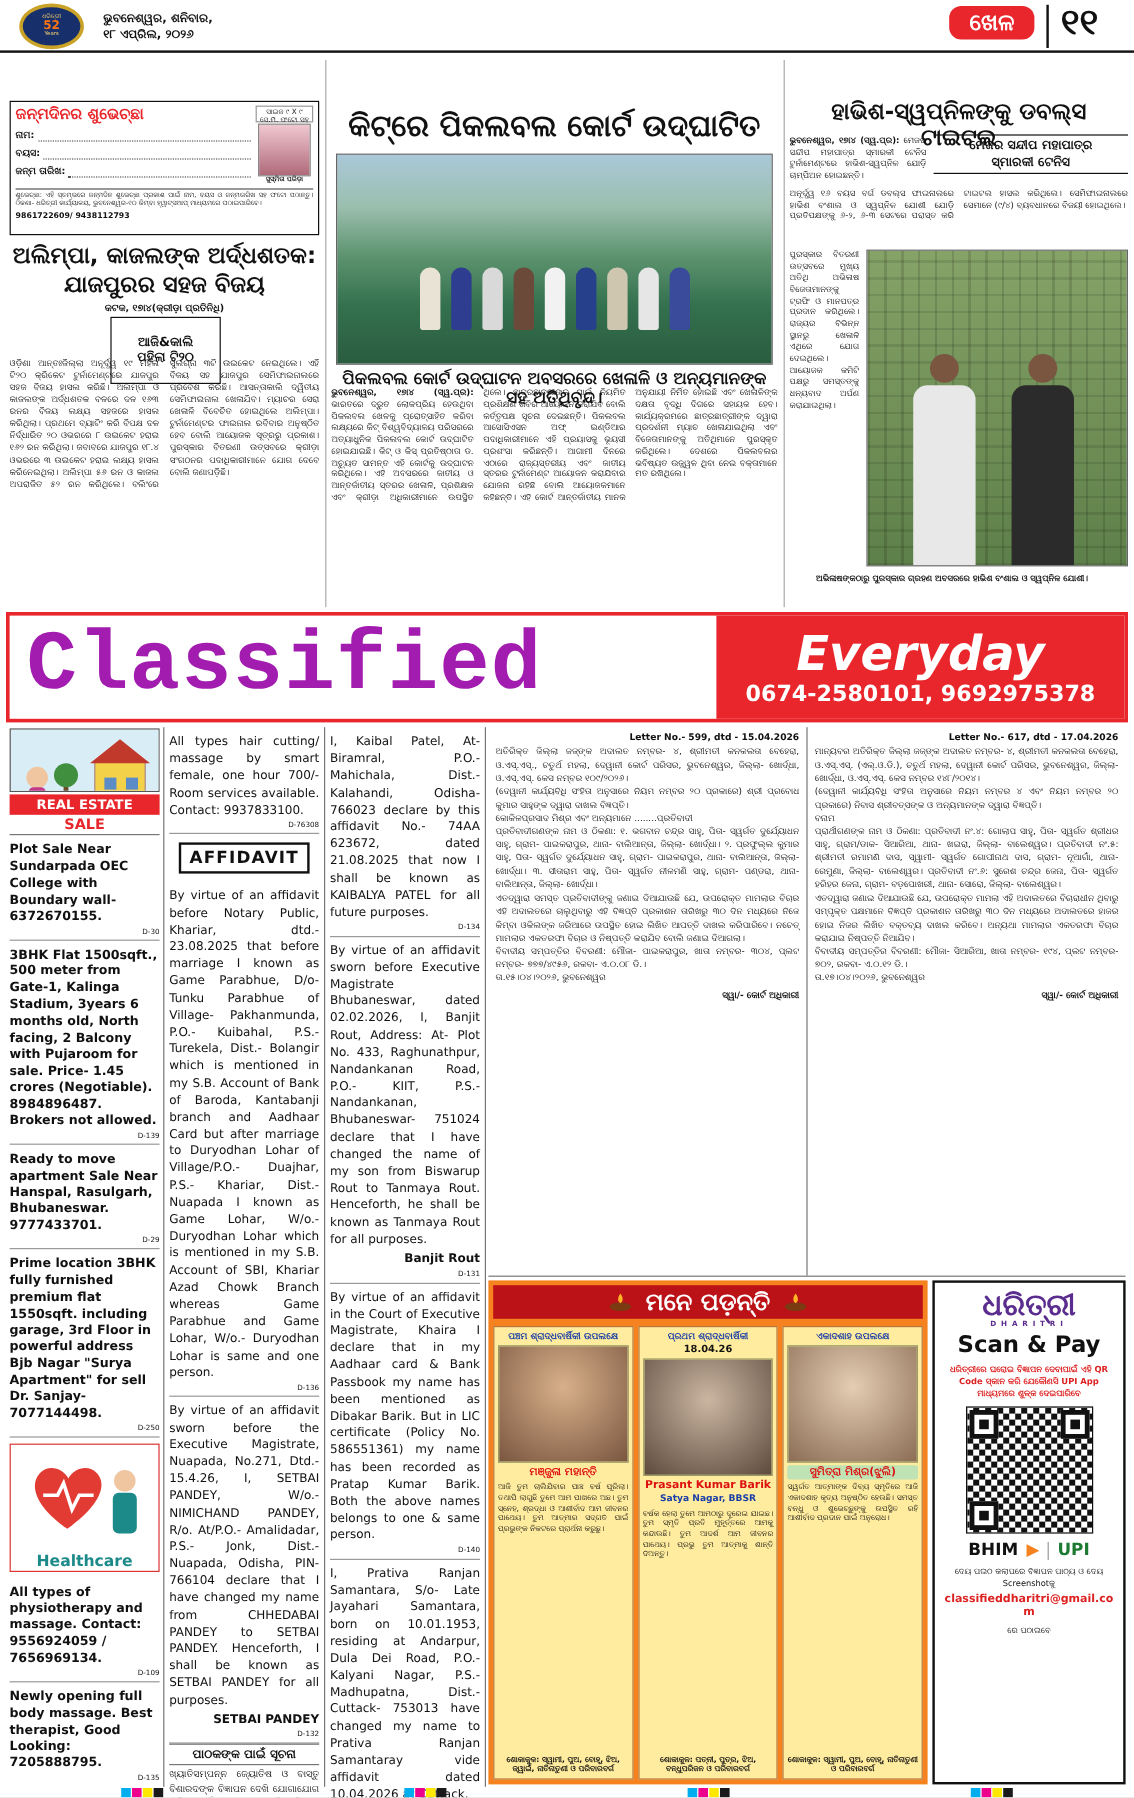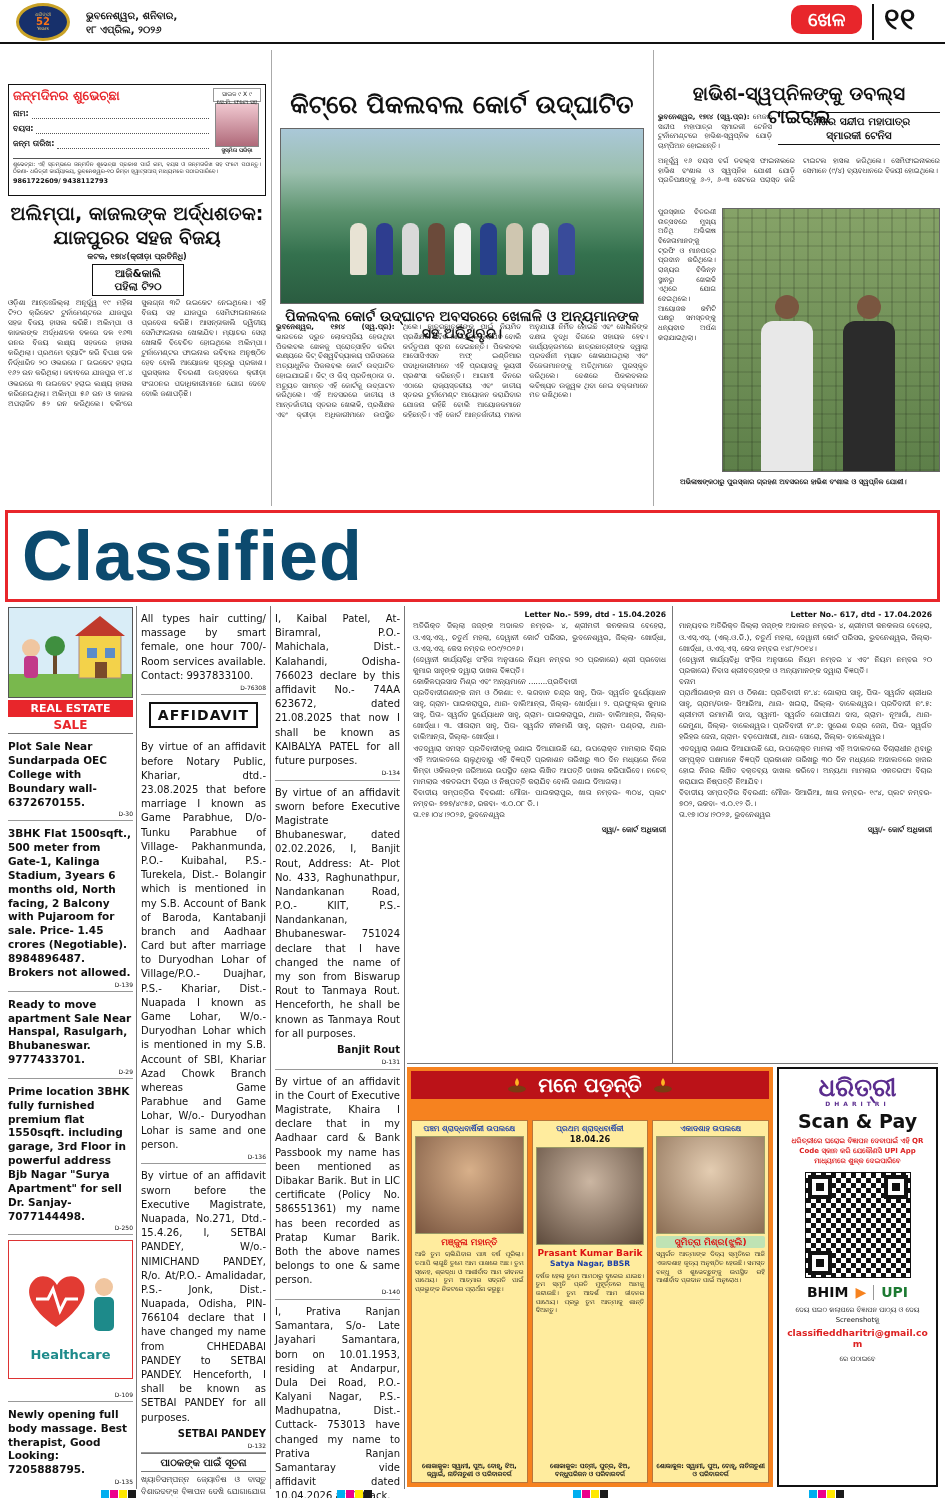--- a/index.html
+++ b/index.html
@@ -35,21 +35,21 @@
   .bday-pname{font-size:5.5px;font-weight:700}
   .fieldline{display:flex;align-items:flex-end;font-size:8px;margin-top:5px;font-weight:700}
   .fieldline .dots{flex:1;border-bottom:1px dotted #555;margin-left:3px;height:8px}
   .bday-fine{border-top:1px solid #555;margin-top:4px;padding-top:2px;font-size:5.6px;text-align:justify;line-height:1.3}
   .bday-phone{font-size:6.5px;font-weight:700;margin-top:1px}
 
   
   .lhead{left:8px;top:202px;width:258px;text-align:center;font-size:19px;font-weight:700;line-height:1.25}
   .lbyline{left:8px;top:252px;width:258px;text-align:center;font-size:8px;font-weight:700}
   .linset{left:92px;top:264px;width:92px;border:1.5px solid #111;text-align:center;font-weight:700;
-          font-size:10.5px;line-height:1.25;padding:2px 0;background:#fff}
+          font-size:10.5px;line-height:1.25;padding:14px 0;background:#fff}
   .lbody{left:8px;top:298px;width:258px;height:208px;overflow:hidden;column-count:2;column-gap:9px;
          font-size:7.3px;line-height:1.38;text-align:justify}
 
   
   .chead{left:276px;top:90px;width:372px;text-align:center;font-size:25px;font-weight:700}
   .cphoto{left:280px;top:128px;width:364px;height:176px;border:1px solid #666;overflow:hidden;
           background:linear-gradient(180deg,#aac8d8 0%,#9bbfae 25%,#5e9470 48%,#34714e 72%,#2a5c40 100%)}
   .figrow{position:absolute;left:0;right:0;bottom:28px;display:flex;justify-content:center;gap:9px}
   .fg{width:17px;height:52px;border-radius:8px 8px 2px 2px}
   .fg:nth-child(1){background:#e8e3d4}.fg:nth-child(2){background:#2e3d8f}.fg:nth-child(3){background:#d9d9d9}
@@ -75,22 +75,22 @@
             linear-gradient(#86a368,#5d7f49)}
   .player{position:absolute;bottom:0;width:52px;height:150px;border-radius:12px 12px 0 0}
   .player::before{content:"";position:absolute;top:-26px;left:14px;width:24px;height:24px;border-radius:50%;background:#7a5640}
   .p1{left:38px;background:#e8e8e8}
   .p2{left:120px;background:#2b2b2b}
   .rcaption{left:680px;top:478px;width:260px;font-size:7px;font-weight:700;}
 
   
   .banner{left:5px;top:510px;width:935px;height:92px;border:3px solid #e8262b;display:flex;background:#fff}
   .banner-left{flex:1;display:flex;align-items:center;padding-left:14px}
-  .banner-title{font-family:Liberation Sans, sans-serif;font-weight:700;font-size:70px;
-                color:#0c4a6e;letter-spacing:1px;line-height:1}
+  .banner-title{font-family:Liberation Mono, monospace;font-weight:700;font-size:70px;
+                color:#a21caf;letter-spacing:1px;line-height:1}
   .banner-right{width:340px;background:#e8262b;color:#fff;display:flex;flex-direction:column;
                 align-items:center;justify-content:center}
   .banner-ev{font-style:italic;font-weight:700;font-size:40px;line-height:1.05}
   .banner-ph{font-weight:700;font-size:18.5px;margin-top:2px}
 
   
   .cgrid{left:5px;top:606px;width:935px;height:883px;display:flex}
   .colA{width:132px;border-right:1px solid #777;padding:1px 3px;display:flex;flex-direction:column}
   .colB{width:134px;border-right:1px solid #777;padding:1px 4px;display:flex;flex-direction:column}
   .colC{width:134px;border-right:1px solid #777;padding:1px 4px;display:flex;flex-direction:column}
@@ -122,21 +122,21 @@
   .lc + .lc{border-left:1px solid #777}
   .letter{text-align:right;font-weight:700;font-size:7.6px}
   .lbodytext{white-space:pre-line}
   .lsig{text-align:right;font-weight:700;margin-top:4px}
 
   
   .bottomrow{flex:1;display:flex;margin:3px 2px 2px}
   .memorial{width:366px;background:#f6821f;padding:4px;display:flex;flex-direction:column}
   .mem-title{background:#bb1218;color:#fff;text-align:center;font-weight:700;font-size:20px;padding:2px 0;
              display:flex;align-items:center;justify-content:center;gap:10px}
-  .mem-cards{flex:1;display:flex;gap:4px;margin-top:21px}
+  .mem-cards{flex:1;display:flex;gap:4px;margin-top:6px}
   .mcard{flex:1;background:#ffec9e;border:1px solid #b8763a;padding:3px;display:flex;flex-direction:column;
          font-size:6.4px;line-height:1.35}
   .mc-head{color:#1b3fa8;font-weight:700;text-align:center;font-size:7.6px}
   .mc-date{font-weight:700;text-align:center;font-size:8.2px}
   .mc-photo{height:98px;margin:2px 0;border:1px solid #996}
   .ph1{background:radial-gradient(circle at 50% 35%,#d8b08a,#7a5640)}
   .ph2{background:radial-gradient(circle at 50% 35%,#cbb6a2,#5d4a3c)}
   .ph3{background:radial-gradient(circle at 50% 35%,#e4cdb2,#8a6d54)}
   .mc-name{color:#d11;font-weight:700;text-align:center;font-size:9px}
   .mc-name.green{background:#bfe3b4;border-radius:2px}
@@ -262,20 +262,24 @@
   <div class="rphoto">
     <div class="player p1"></div>
     <div class="player p2"></div>
   </div>
   <div class="abs rcaption">ଅଭିଳାଷଙ୍କଠାରୁ ପୁରସ୍କାର ଗ୍ରହଣ ଅବସରରେ ହାଭିଶ ବଂଶାଲ ଓ ସ୍ୱପ୍ନିଳ ଯୋଶୀ।</div>
 
   <div class="abs banner">
     <div class="banner-left">
       <span class="banner-title">Classified</span>
     </div>
+    <div class="banner-right">
+      <span class="banner-ev">Everyday</span>
+      <span class="banner-ph">0674-2580101, 9692975378</span>
+    </div>
   </div>
 
   <div class="abs cgrid">
 
     <div class="colA">
       <div class="re-illu">
         <svg width="124" height="94" viewBox="0 0 124 94">
           <rect x="0" y="0" width="124" height="94" fill="#d9edf7"></rect>
           <rect x="0" y="66" width="124" height="28" fill="#79b84d"></rect>
           <rect x="70" y="26" width="42" height="44" fill="#f3d24a" stroke="#a88" stroke-width="1"></rect>
@@ -310,20 +314,21 @@
       <div class="hc-box">
         <svg width="110" height="86" viewBox="0 0 110 86">
           <path d="M40 70 C 14 52 8 34 17 24 C 24 16 36 19 41 28 C 46 19 58 16 65 24 C 74 34 66 52 40 70 Z" fill="#e23b33"></path>
           <polyline points="20,42 32,42 37,32 44,54 50,42 62,42" fill="none" stroke="#fff" stroke-width="3"></polyline>
           <circle cx="88" cy="30" r="9" fill="#f0c6a0"></circle>
           <rect x="78" y="40" width="20" height="34" rx="5" fill="#1d8a8a"></rect>
         </svg>
         <div class="hc-label">Healthcare</div>
       </div>
       <div class="ad">
+        <span>All types of physiotherapy and massage. Contact: 9556924059 / 7656969134.</span>
         <span class="code">D-109</span>
       </div>
       <div class="ad" style="border-bottom:none">
         <span>Newly opening full body massage. Best therapist, Good Looking: 7205888795.</span>
         <span class="code">D-135</span>
       </div>
     </div>
 
     <div class="colB">
       <div class="adp">

